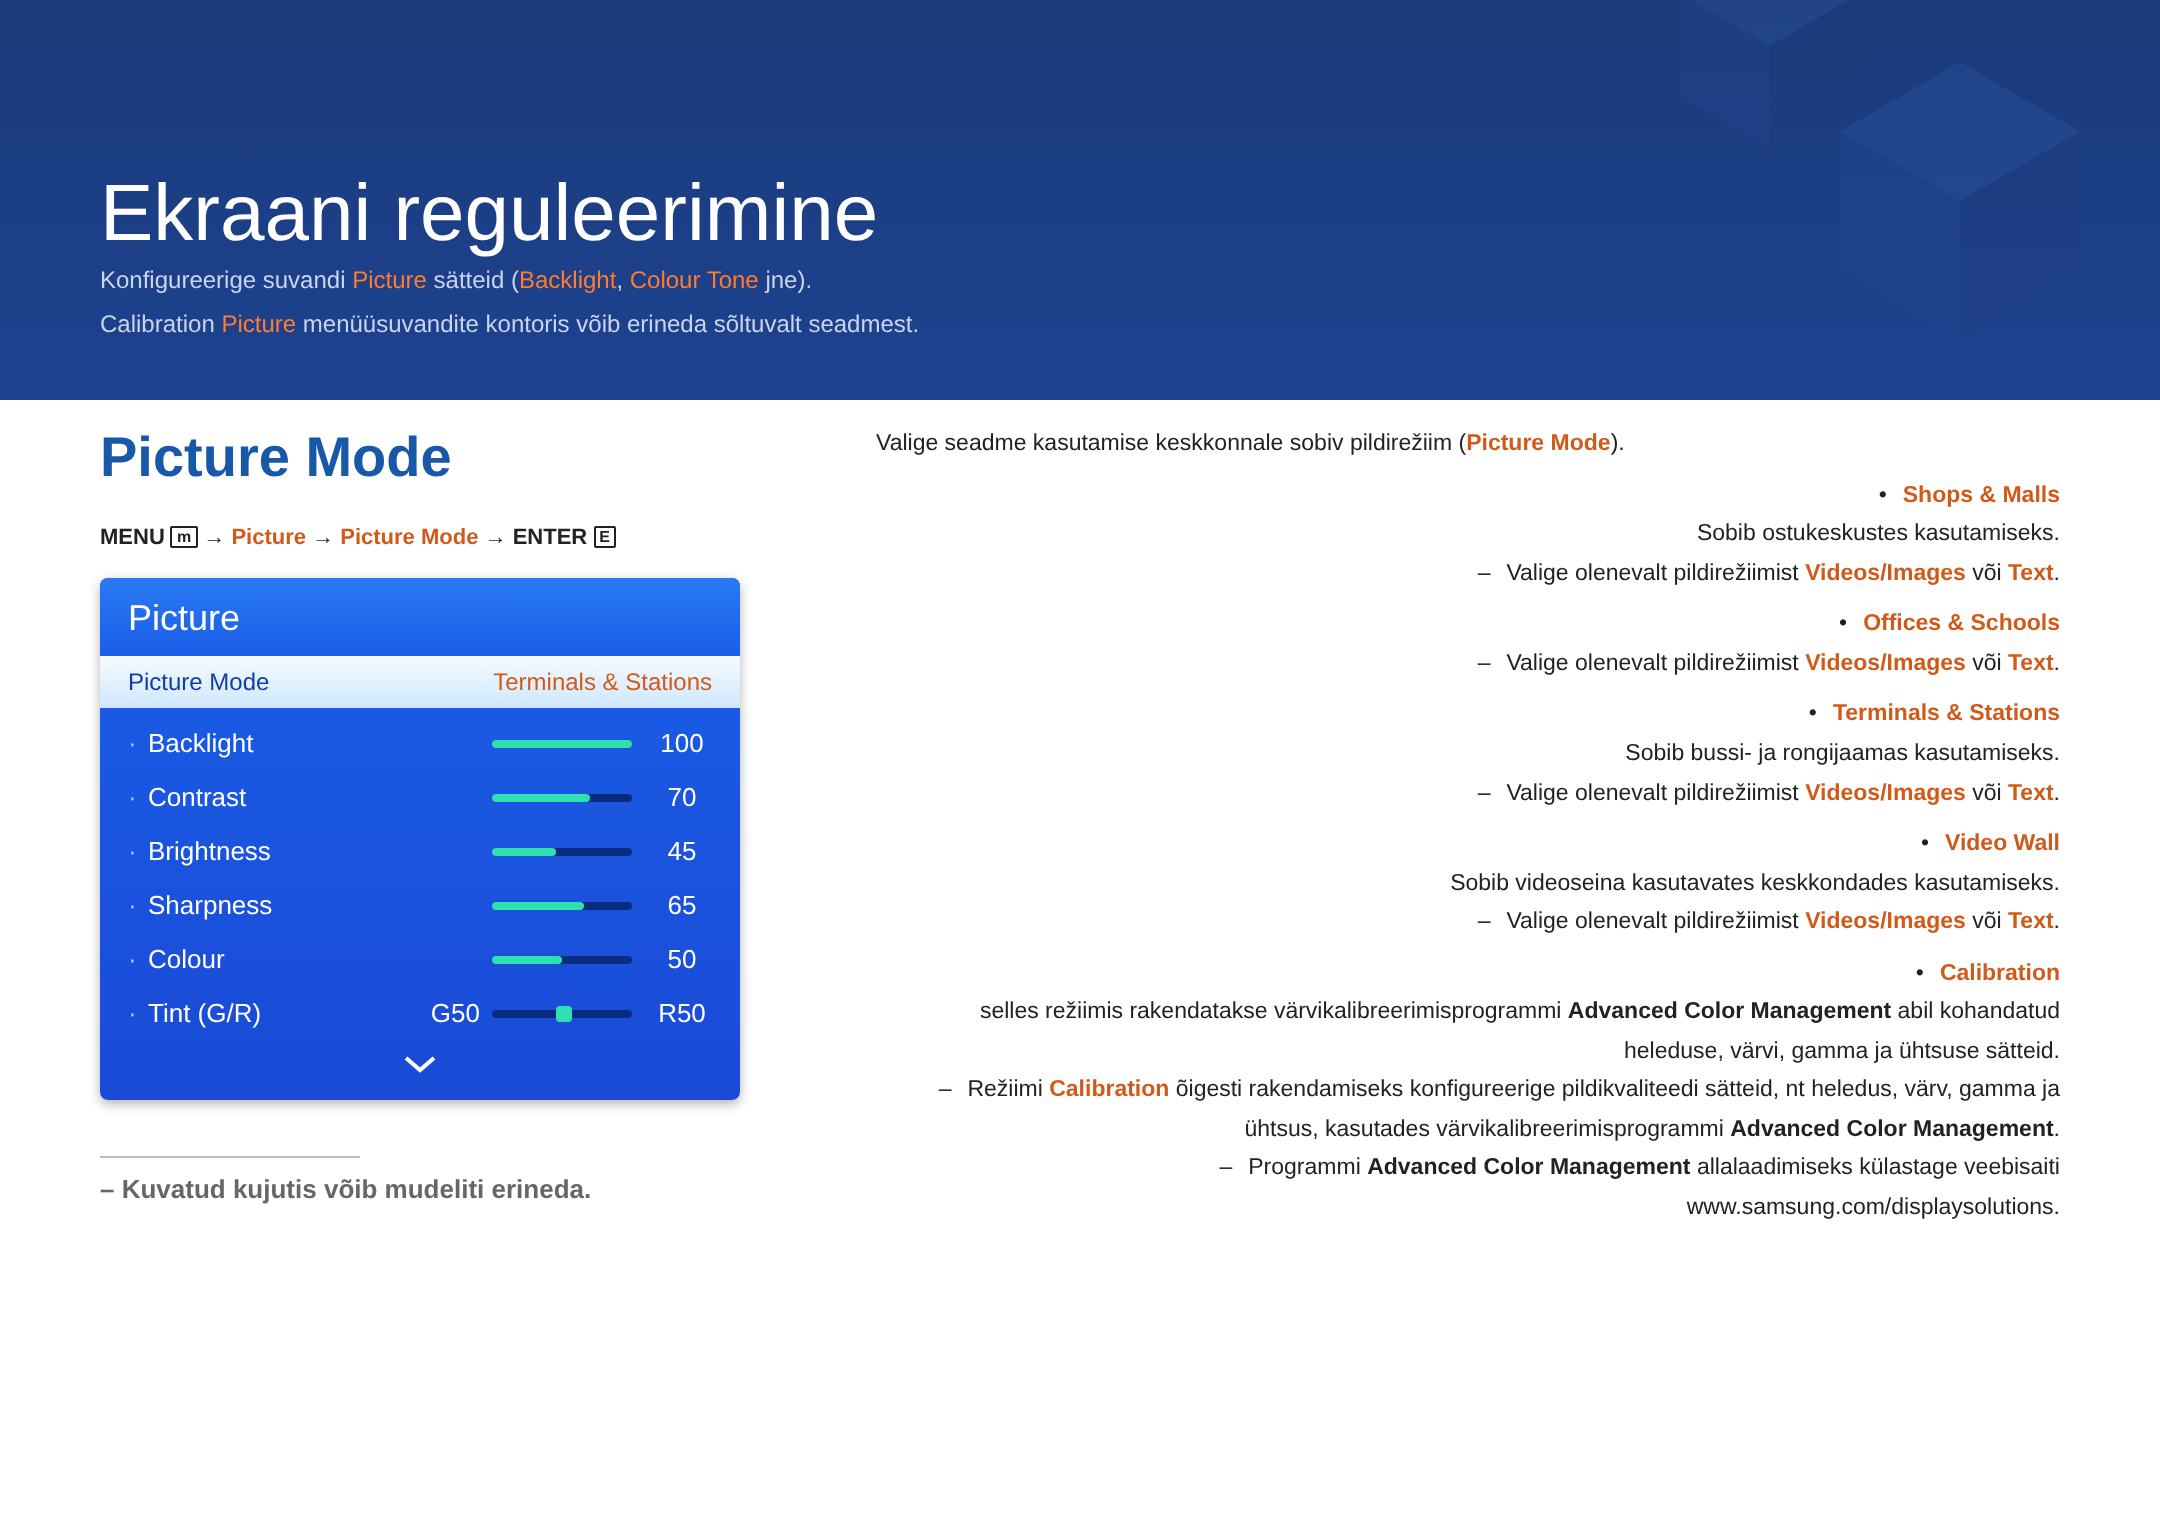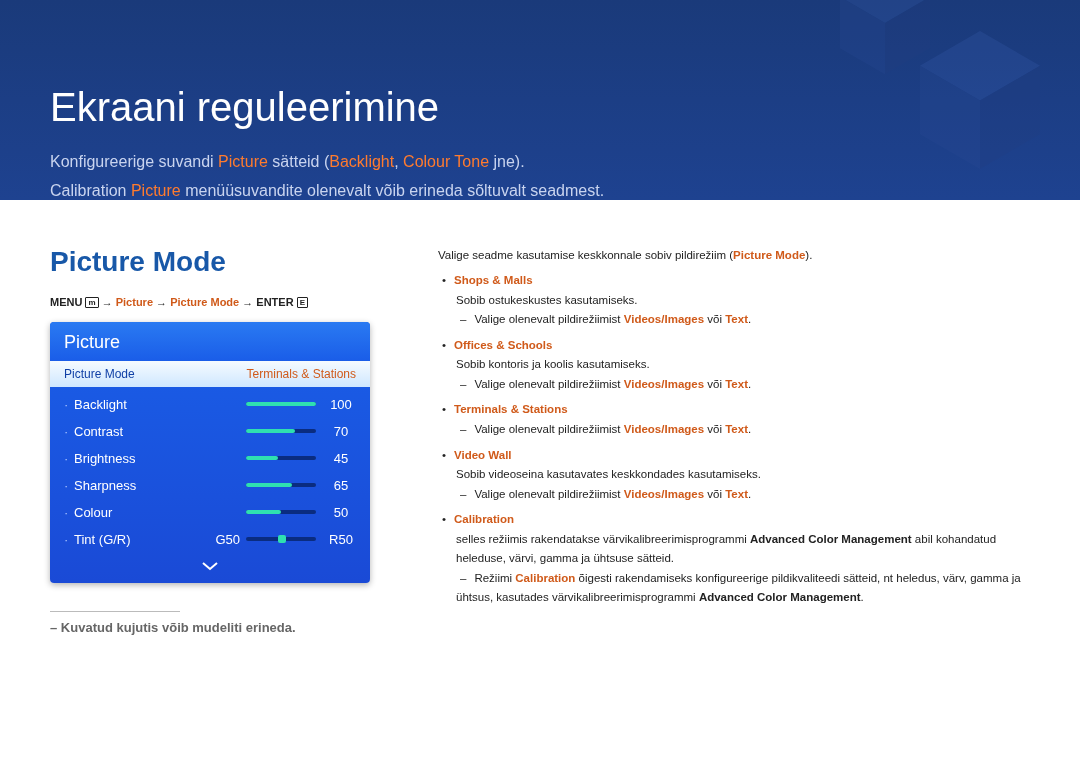--- a/index.html
+++ b/index.html
@@ -24,24 +24,23 @@
   }
   .cube svg { display:block; }
   .page {
     position: relative;
     padding: 85px 50px 0 50px;
   }
   .page-title {
     font-size: 40px;
     font-weight: 300;
     color: #fff;
-    margin-bottom: 18px;
   }
   .intro {
-    font-size: 16px;
+    font-size: 12px;
     color: #c9d4ef;
     line-height: 1.8;
   }
   .intro .hl { color: #ff7b2e; }
   .body {
     display: flex;
     margin-top: 40px;
   }
   .left-col {
     width: 370px;
@@ -140,21 +139,21 @@
   .right-col {
     flex: 1;
     font-size: 11.5px;
     color: #222;
     line-height: 1.7;
     padding-left: 18px;
   }
   .right-col .lead { margin-bottom: 6px; }
   .right-col .lead .bold-hl { font-weight:700; color:#d05a1a; }
   .modes { list-style:none; }
-  .modes > li { margin-bottom: 6px; }
+  .modes > li { margin-bottom: 6px; text-align: right; }
   .modes > li::before {
     content: "•"; color:#222; margin-right:8px; margin-left:4px;
   }
   .mode-name { color:#d05a1a; font-weight:700; }
   .mode-desc { margin-left: 18px; display:block; }
   .sub { list-style:none; margin-left: 18px; }
   .sub li::before { content:"–"; margin-right:8px; margin-left:4px; }
   .sub .hl { color:#d05a1a; font-weight:700; }
 </style>
 </head>
@@ -177,21 +176,21 @@
   </div>
 </div>
 
 <div class="page">
   <h1 class="page-title">Ekraani reguleerimine</h1>
   <div class="intro">
     <div>
       <span>Konfigureerige suvandi </span><span class="hl">Picture</span><span> sätteid (</span><span class="hl">Backlight</span><span>, </span><span class="hl">Colour Tone</span><span> jne).</span>
     </div>
     <div>
-      <span>Calibration </span><span class="hl">Picture</span><span> menüüsuvandite olenevalt võib erineda sõltuvalt seadmest.</span>
+      <span>Calibration </span><span class="hl">Picture</span><span> menüüsuvandite kontoris võib erineda sõltuvalt seadmest.</span>
     </div>
   </div>
 
   <div class="body">
     <div class="left-col">
       <h2 class="section-title">Picture Mode</h2>
 
       <div class="breadcrumb">
         <span>MENU</span>
         <span class="icon">m</span>
@@ -268,28 +267,29 @@
     </div>
 
     <div class="right-col">
       <div class="lead">
         <span>Valige seadme kasutamise keskkonnale sobiv pildirežiim (</span><span class="bold-hl">Picture Mode</span><span>).</span>
       </div>
       <ul class="modes" id="modes">
           <li><span class="mode-name">Shops &amp; Malls</span><span class="mode-desc">Sobib ostukeskustes kasutamiseks.</span><ul class="sub">
               <li><span>Valige olenevalt pildirežiimist </span><span class="hl">Videos/Images</span><span> või </span><span class="hl">Text</span><span>.</span></li>
             </ul></li>
-          <li><span class="mode-name">Offices &amp; Schools</span><span class="mode-desc">Sobib kontoris ja koolis kasutamiseks.</span><ul class="sub">
-              <li><span>Valige olenevalt pildirežiimist </span><span class="hl">Videos/Images</span><span> või </span><span class="hl">Text</span><span>.</span></li>
-            </ul></li>
-          <li><span class="mode-name">Terminals &amp; Stations</span><ul class="sub">
+          <li><span class="mode-name">Offices &amp; Schools</span><ul class="sub">
+              <li><span>Valige olenevalt pildirežiimist </span><span class="hl">Videos/Images</span><span> või </span><span class="hl">Text</span><span>.</span></li>
+            </ul></li>
+          <li><span class="mode-name">Terminals &amp; Stations</span><span class="mode-desc">Sobib bussi- ja rongijaamas kasutamiseks.</span><ul class="sub">
               <li><span>Valige olenevalt pildirežiimist </span><span class="hl">Videos/Images</span><span> või </span><span class="hl">Text</span><span>.</span></li>
             </ul></li>
           <li><span class="mode-name">Video Wall</span><span class="mode-desc">Sobib videoseina kasutavates keskkondades kasutamiseks.</span><ul class="sub">
               <li><span>Valige olenevalt pildirežiimist </span><span class="hl">Videos/Images</span><span> või </span><span class="hl">Text</span><span>.</span></li>
             </ul></li>
           <li><span class="mode-name">Calibration</span><span class="mode-desc">selles režiimis rakendatakse värvikalibreerimisprogrammi <span class="bold" style="font-weight:700">Advanced Color Management</span> abil kohandatud heleduse, värvi, gamma ja ühtsuse sätteid.</span><ul class="sub">
               <li>Režiimi <span class="hl">Calibration</span> õigesti rakendamiseks konfigureerige pildikvaliteedi sätteid, nt heledus, värv, gamma ja ühtsus, kasutades värvikalibreerimisprogrammi <span style="font-weight:700">Advanced Color Management</span>.</li>
+              <li>Programmi <span style="font-weight:700">Advanced Color Management</span> allalaadimiseks külastage veebisaiti www.samsung.com/displaysolutions.</li>
             </ul></li>
         </ul>
     </div>
   </div>
 </div>
 
 </body></html>

